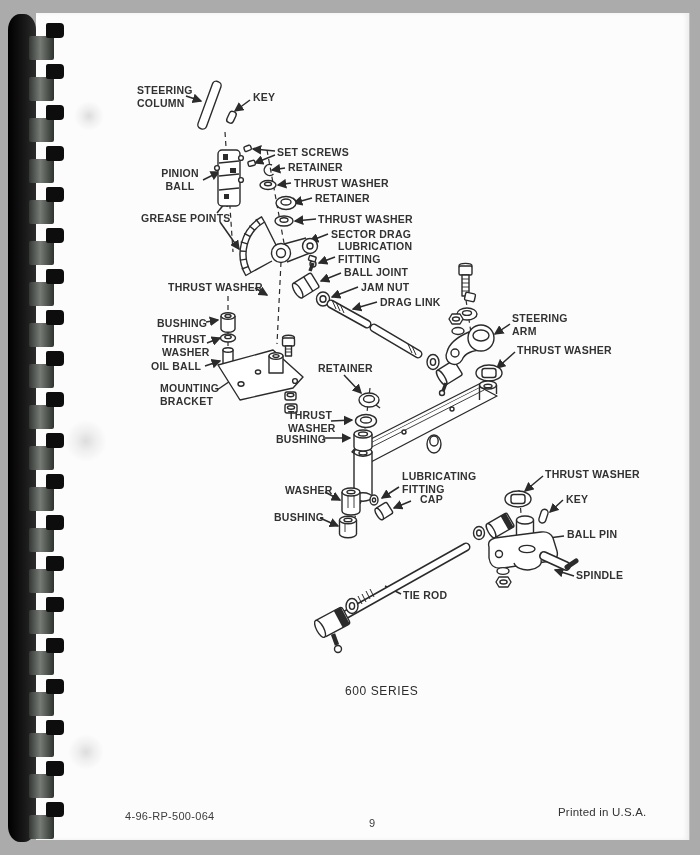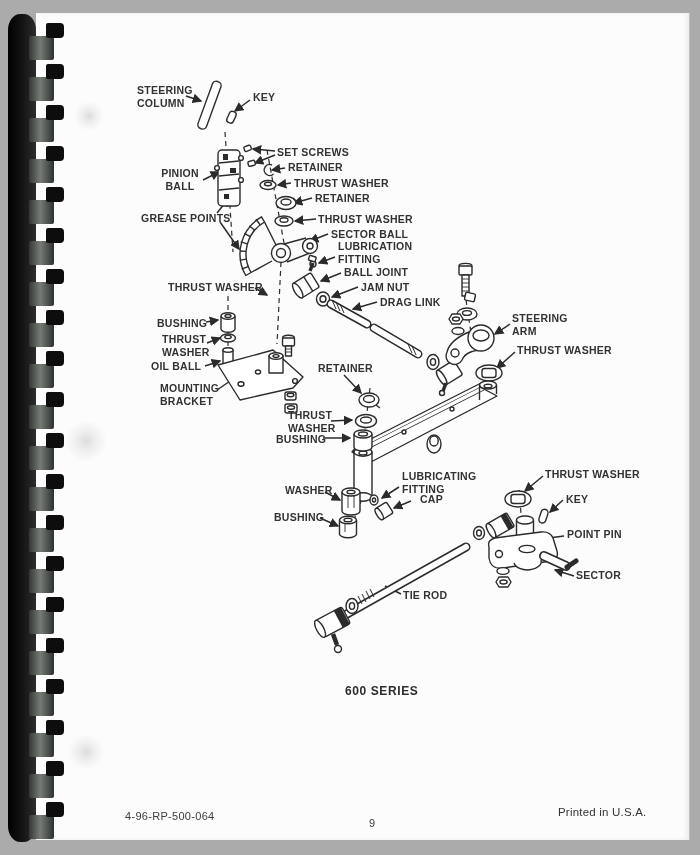--- a/index.html
+++ b/index.html
@@ -23,21 +23,21 @@
   .comb{position:absolute;left:0;top:0;width:80px;height:855px;}
   .comb .tab{position:absolute;left:46px;width:18px;height:15px;background:#0d0d0d;border-radius:2px 4px 4px 2px;}
   .comb .loop{position:absolute;left:29px;width:25px;height:24px;border-radius:2px;
     background:linear-gradient(90deg,#343834 0%,#767b76 45%,#2e322e 100%);}
   
   .lbl{
     position:absolute;color:#323232;font-weight:bold;font-size:10.5px;
     line-height:1.25;letter-spacing:0.25px;white-space:pre-line;
   }
   .lbl.center{text-align:center;}
-  .caption{position:absolute;color:#2c2c2c;font-weight:bold;font-size:12px;letter-spacing:0.6px;}
+  .caption{position:absolute;color:#2c2c2c;font-weight:normal;font-size:12px;letter-spacing:0.6px;}
   .footer-code{position:absolute;left:125px;top:810px;font-size:11px;color:#3c3c3c;letter-spacing:0.3px;}
   .footer-page{position:absolute;left:369px;top:817px;font-size:11px;color:#3c3c3c;}
   .footer-printed{position:absolute;left:558px;top:806px;font-size:11.5px;color:#343434;letter-spacing:0.2px;}
   svg{position:absolute;left:0;top:0;}
 </style>
 </head>
 <body>
 
 <div class="page"></div>
 <div class="smudge" style="left:74px;top:101px;width:30px;height:30px;"></div>
@@ -397,21 +397,21 @@
 </svg>
 
 <div class="lbl" style="left:137px;top:84px">STEERING
 COLUMN</div>
 <div class="lbl" style="left:253px;top:91px">KEY</div>
 <div class="lbl" style="left:277px;top:146px">SET SCREWS</div>
 <div class="lbl" style="left:288px;top:161px">RETAINER</div>
 <div class="lbl" style="left:294px;top:177px">THRUST WASHER</div>
 <div class="lbl" style="left:315px;top:192px">RETAINER</div>
 <div class="lbl" style="left:318px;top:213px">THRUST WASHER</div>
-<div class="lbl" style="left:331px;top:228px">SECTOR BALL</div>
+<div class="lbl" style="left:331px;top:228px">SECTOR DRAG</div>
 <div class="lbl" style="left:338px;top:240px">LUBRICATION
 FITTING</div>
 <div class="lbl" style="left:344px;top:266px">BALL JOINT</div>
 <div class="lbl" style="left:361px;top:281px">JAM NUT</div>
 <div class="lbl" style="left:380px;top:296px">DRAG LINK</div>
 <div class="lbl center" style="left:155px;top:167px;width:50px">PINION
 BALL</div>
 <div class="lbl" style="left:141px;top:212px">GREASE POINTS</div>
 <div class="lbl" style="left:168px;top:281px">THRUST WASHER</div>
 <div class="lbl" style="left:157px;top:317px">BUSHING</div>
@@ -427,21 +427,21 @@
 <div class="lbl" style="left:512px;top:312px">STEERING
 ARM</div>
 <div class="lbl" style="left:517px;top:344px">THRUST WASHER</div>
 <div class="lbl" style="left:285px;top:484px">WASHER</div>
 <div class="lbl" style="left:402px;top:470px">LUBRICATING
 FITTING</div>
 <div class="lbl" style="left:420px;top:493px">CAP</div>
 <div class="lbl" style="left:274px;top:511px">BUSHING</div>
 <div class="lbl" style="left:545px;top:468px">THRUST WASHER</div>
 <div class="lbl" style="left:566px;top:493px">KEY</div>
-<div class="lbl" style="left:567px;top:528px">POINT PIN</div>
-<div class="lbl" style="left:576px;top:569px">SECTOR</div>
+<div class="lbl" style="left:567px;top:528px">BALL PIN</div>
+<div class="lbl" style="left:576px;top:569px">SPINDLE</div>
 <div class="lbl" style="left:403px;top:589px">TIE ROD</div>
 
 <div class="caption" style="left:345px;top:684px">600 SERIES</div>
 
 <div class="footer-code">4-96-RP-500-064</div>
 <div class="footer-page">9</div>
 <div class="footer-printed">Printed in U.S.A.</div>
 
 </body></html>

